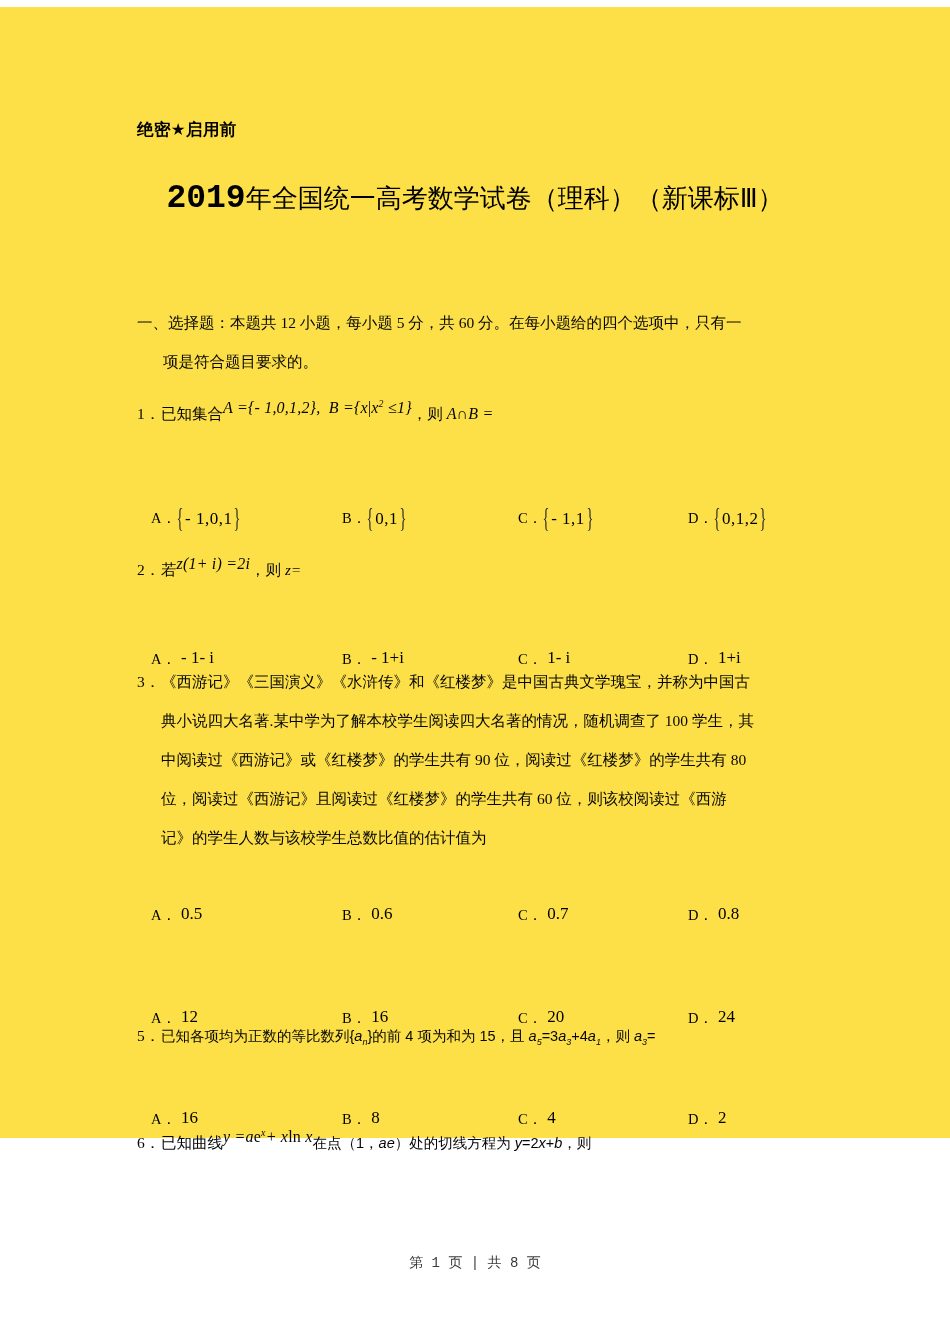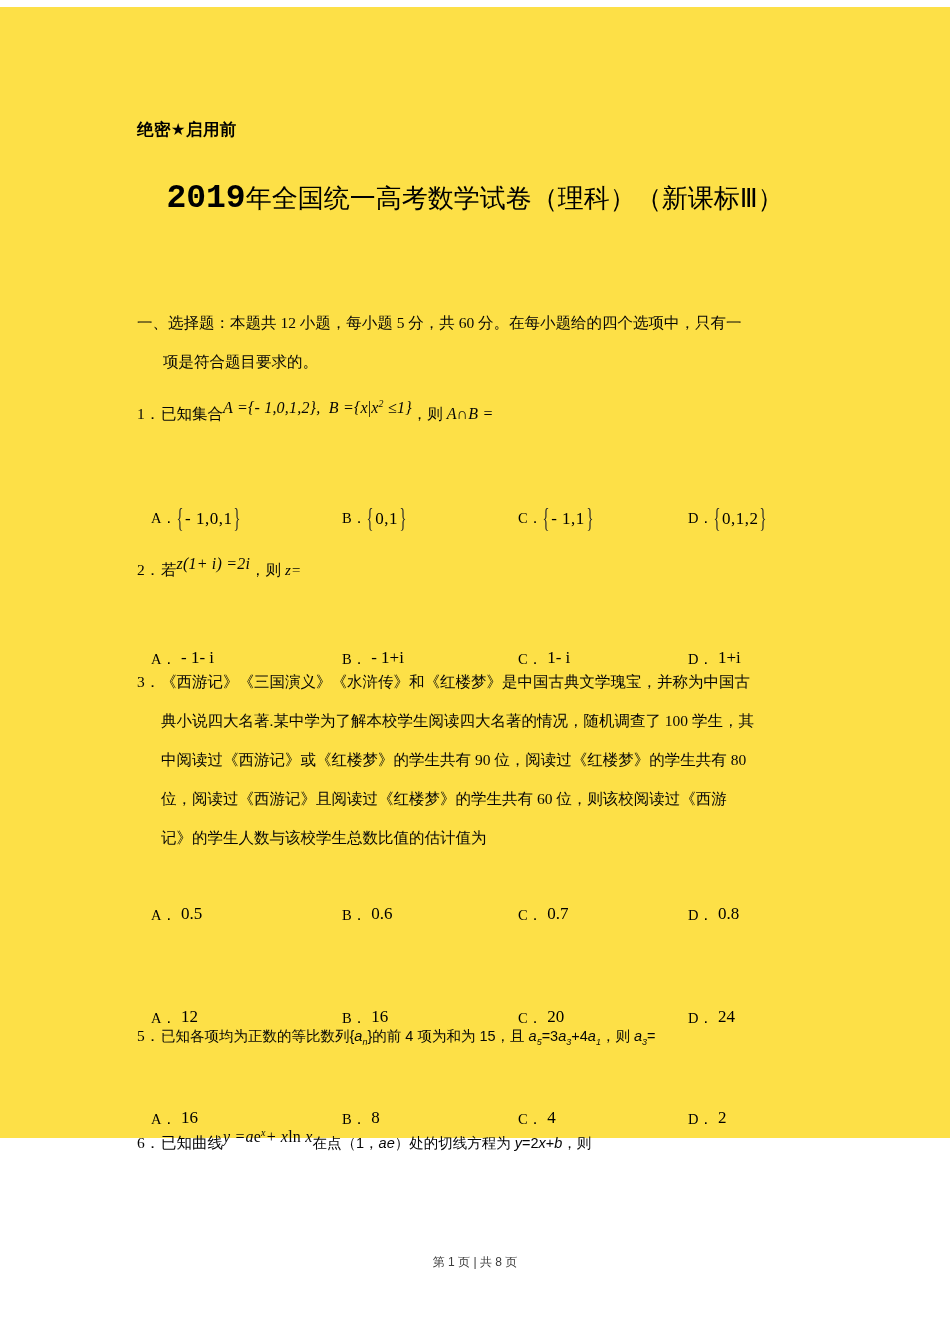--- a/index.html
+++ b/index.html
@@ -173,22 +173,22 @@
     top: -6px;
   }
 
   
   .footer {
     position: absolute;
     left: 0;
     top: 1247px;
     width: 950px;
     text-align: center;
-    font-family: Liberation Sans, sans-serif;
-    font-size: 12px;
+    font-family: Liberation Mono, monospace;
+    font-size: 14px;
     color: #3a3a3a;
   }
 </style>
 </head>
 <body>
 
 <div class="page">
 
   <div class="secret-line">绝密★启用前</div>
 

